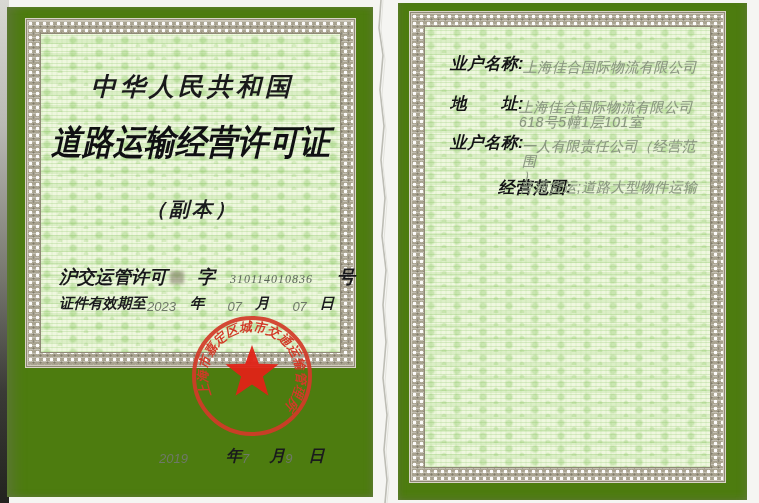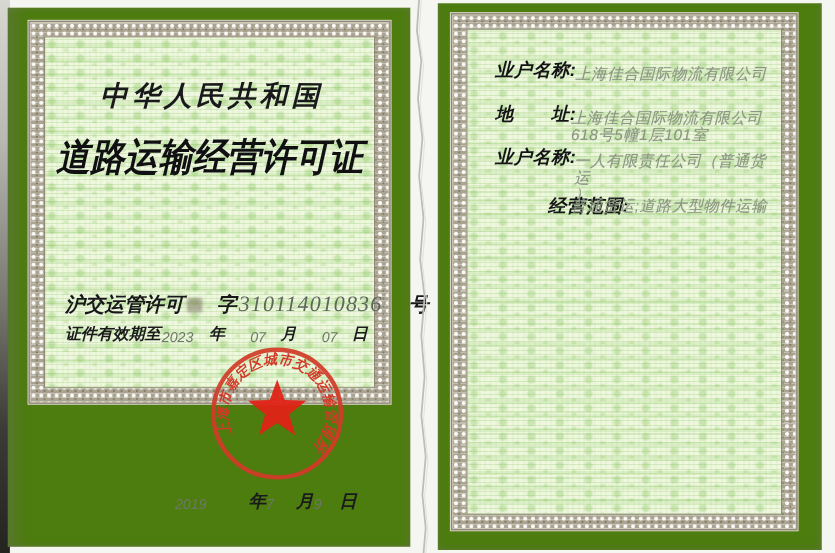--- a/index.html
+++ b/index.html
@@ -80,22 +80,22 @@
   .license-row {
     position:absolute; top:231px; left:18px; display:flex; align-items:baseline;
     font-weight:900; font-size:18px; color:#17171a; white-space:nowrap;
   }
   .smudge {
     width:14px; height:13px; margin-left:3px; align-self:center;
     background:rgba(125,118,100,.55); filter:blur(1.6px); border-radius:2px;
   }
   .license-zi { margin-left:13px; }
   .license-number {
-    margin-left:2px; font-family:"Liberation Serif","DejaVu Serif",serif;
-    font-weight:normal; font-size:20px; color:#5c665a; letter-spacing:1px;
+    margin-left:15px; font-family:"Liberation Serif","DejaVu Serif",serif;
+    font-weight:normal; font-size:12px; color:#5c665a; letter-spacing:1px;
   }
   .license-hao { margin-left:24px; }
   .validity-row {
     position:absolute; top:260px; left:18px; display:flex; align-items:baseline;
     font-weight:bold; font-size:14.5px; color:#1a1a1d; white-space:nowrap;
   }
   .v-num { font-weight:normal; font-size:13px; color:#6e7868; position:relative; top:3px;text-align:center; }
   .v-year  { margin-left:1px; }
   .v-u1 { margin-left:14px; } .v-u2 { margin-left:13px; } .v-u3 { margin-left:13px; }
   .v-m, .v-d { margin-left:23px; }
@@ -133,20 +133,21 @@
   <div class="scan-edge-left"></div>
 
   <div class="paper paper-left">
     <div class="frame frame-left">
       <div class="face">
 
         <div class="country">中华人民共和国</div>
 
         <div class="cert-title">道路运输经营许可证</div>
 
+        <div class="copy-label">（副本）</div>
 
         <div class="license-row">
           <span>沪交运管许可</span>
           <span class="smudge"></span>
           <span class="license-zi">字</span>
           <span class="license-number">310114010836</span>
           <span class="license-hao">号</span>
         </div>
 
         <div class="validity-row">
@@ -196,21 +197,21 @@
       <div class="face">
 
         <div class="field-label fl-1">业户名称:</div>
         <div class="field-value fv-1">上海佳合国际物流有限公司</div>
 
         <div class="field-label fl-2">地　　址:</div>
         <div class="field-value fv-2">上海佳合国际物流有限公司
 618号5幢1层101室</div>
 
         <div class="field-label fl-3">业户名称:</div>
-        <div class="field-value fv-3">一人有限责任公司（普通货运
+        <div class="field-value fv-3">一人有限责任公司（经营范围
 ）</div>
 
         <div class="field-label fl-4">经营范围:</div>
         <div class="field-value fv-4">普通货运;道路大型物件运输</div>
 
       </div>
     </div>
   </div>
 
 </div>

